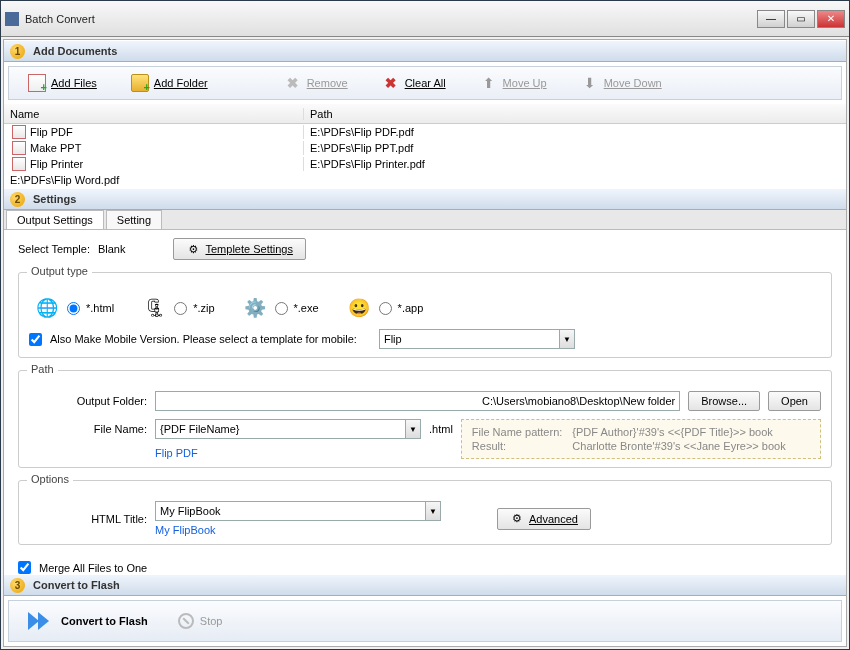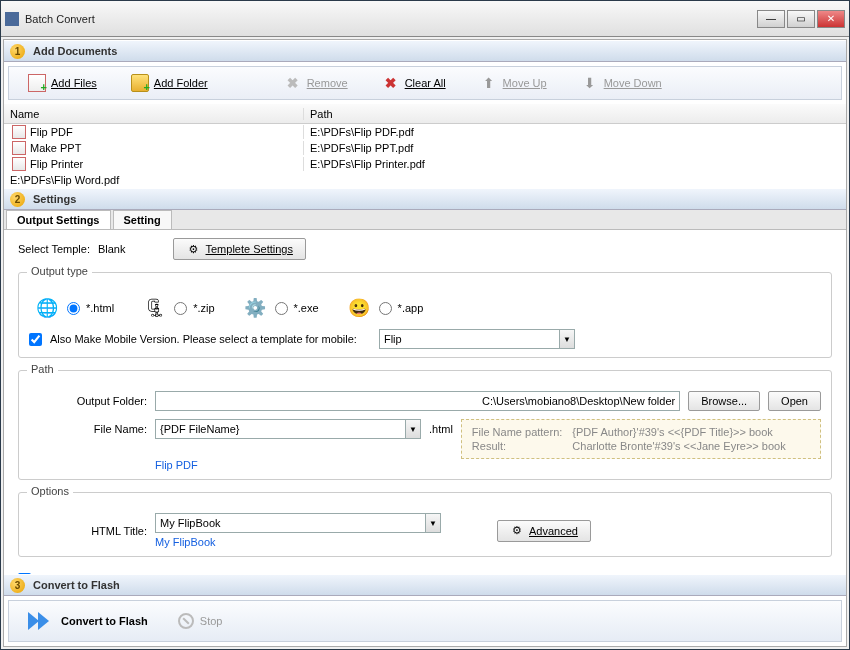--- a/index.html
+++ b/index.html
@@ -29,21 +29,21 @@
 .ico-x { color: #c33; font-weight: bold; display: flex; align-items: center; justify-content: center; font-size: 14px; }
 .ico-arrow { color: #999; display: flex; align-items: center; justify-content: center; font-size: 14px; }
 
 .table-head { display: flex; background: linear-gradient(#fbfbfb,#ececec); border-bottom: 1px solid #ccc; height: 20px; align-items: center; }
 .col-name { width: 300px; padding: 0 6px; border-right: 1px solid #ddd; }
 .col-path { flex: 1; padding: 0 6px; }
 .file-list { background: #fff; }
 .file-row { display: flex; height: 16px; align-items: center; padding: 0; }
 .fico { width: 14px; height: 14px; margin: 0 4px 0 2px; background: linear-gradient(#fff,#e8e8e8); border: 1px solid #c66; }
 
-.tabs { display: flex; background: #e8e8e8; border-bottom: 1px solid #bbb; height: 20px; align-items: flex-end; padding-left: 2px; font-weight: bold; }
+.tabs { display: flex; background: #e8e8e8; border-bottom: 1px solid #bbb; height: 20px; align-items: flex-end; padding-left: 2px; }
 .tab { padding: 3px 10px; border: 1px solid #bbb; background: #f8f8f8; margin-right: 2px; border-bottom: none; }
 .tab.active { background: #fff; }
 
 .settings-body { background: #fff; padding: 8px 14px; flex: 1; display: flex; flex-direction: column; gap: 6px; overflow: hidden; }
 .row { display: flex; align-items: center; gap: 8px; }
 .btn { background: linear-gradient(#fbfbfb,#e4e4e4); border: 1px solid #9a9a9a; padding: 3px 12px; display: inline-flex; align-items: center; gap: 5px; border-radius: 2px; }
 .fieldset { border: 1px solid #ccc; border-radius: 3px; padding: 20px 10px 8px 10px; position: relative; margin-top: 6px; }
 .fieldset > .legend { position: absolute; top: -8px; left: 8px; background: #fff; padding: 0 4px; color: #444; }
 .output-types { display: flex; align-items: center; gap: 28px; padding: 2px 6px; }
 .ot { display: flex; align-items: center; gap: 6px; }
@@ -209,21 +209,21 @@
           <label class="lb">Output Folder:</label>
           <input type="text" style="flex: 1 1 0%; text-align: right;" value="C:\Users\mobiano8\Desktop\New folder">
           <button class="btn">
               <span>Browse...</span>
             </button>
           <button class="btn">
               <span>Open</span>
             </button>
         </div>
         <div class="row" style="margin-top:8px; align-items:flex-start">
-          <div style="display:flex; flex-direction:column; gap:20px">
+          <div style="display:flex; flex-direction:column; gap:8px">
             <div class="row">
               <label class="lb">File Name:</label>
               <div class="combo">
                 <input type="text" style="width: 250px;" value="{PDF FileName}">
                 <div class="cbtn">▼</div>
               </div>
               <span>.html</span>
             </div>
             <div class="row">
                 <label class="lb"></label>

